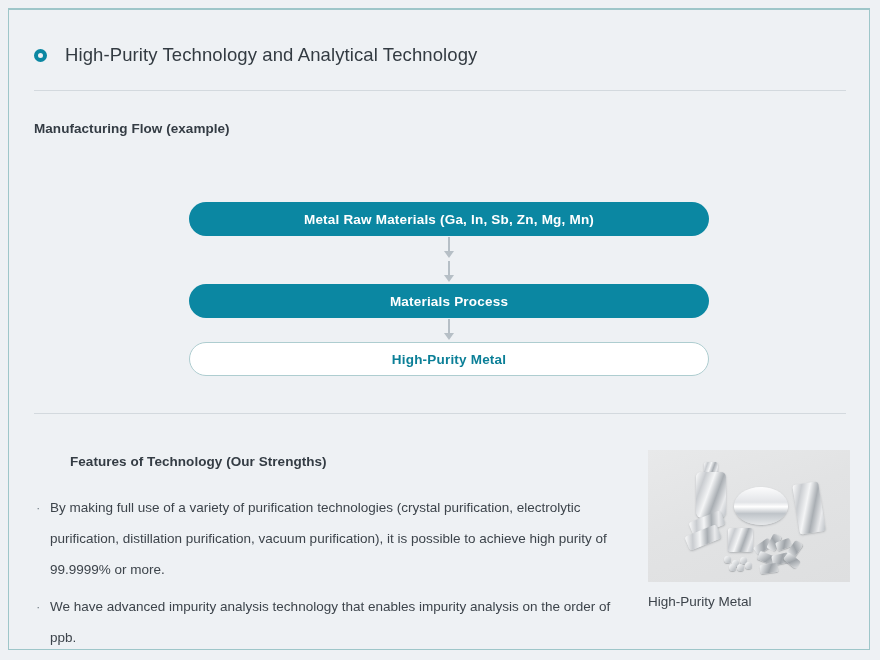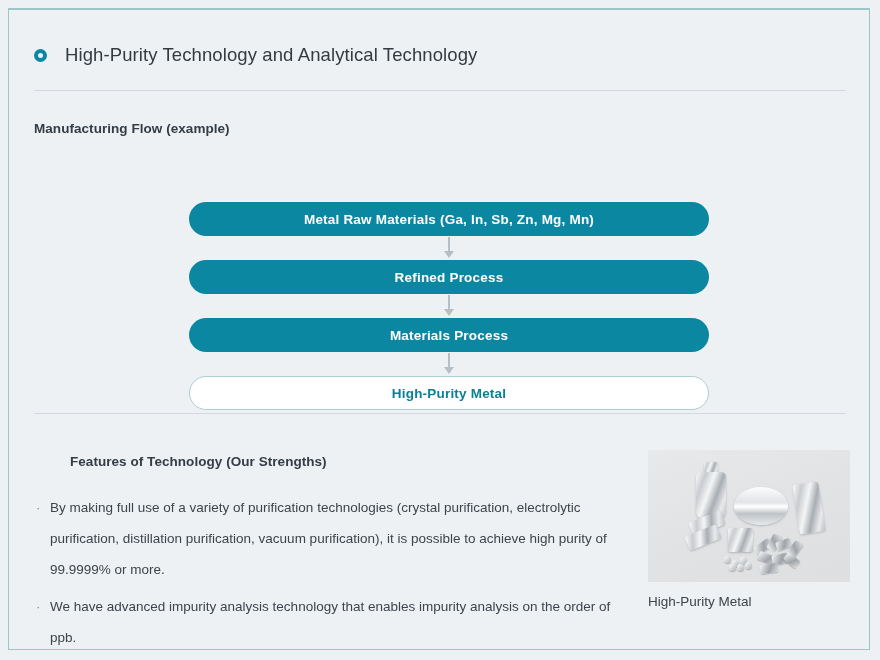--- a/index.html
+++ b/index.html
@@ -249,23 +249,20 @@
   <div id="flow">
 
     <div class="flow-row">
       <div class="pill filled">Metal Raw Materials (Ga, In, Sb, Zn, Mg, Mn)</div>
     </div>
     <div class="connector">
       <span class="shaft"></span>
       <span class="head"></span>
     </div>
 
-    <div class="flow-row">
-      <div class="pill filled">Refined Process</div>
-    </div>
     <div class="connector">
       <span class="shaft"></span>
       <span class="head"></span>
     </div>
 
     <div class="flow-row">
       <div class="pill filled">Materials Process</div>
     </div>
     <div class="connector">
       <span class="shaft"></span>

